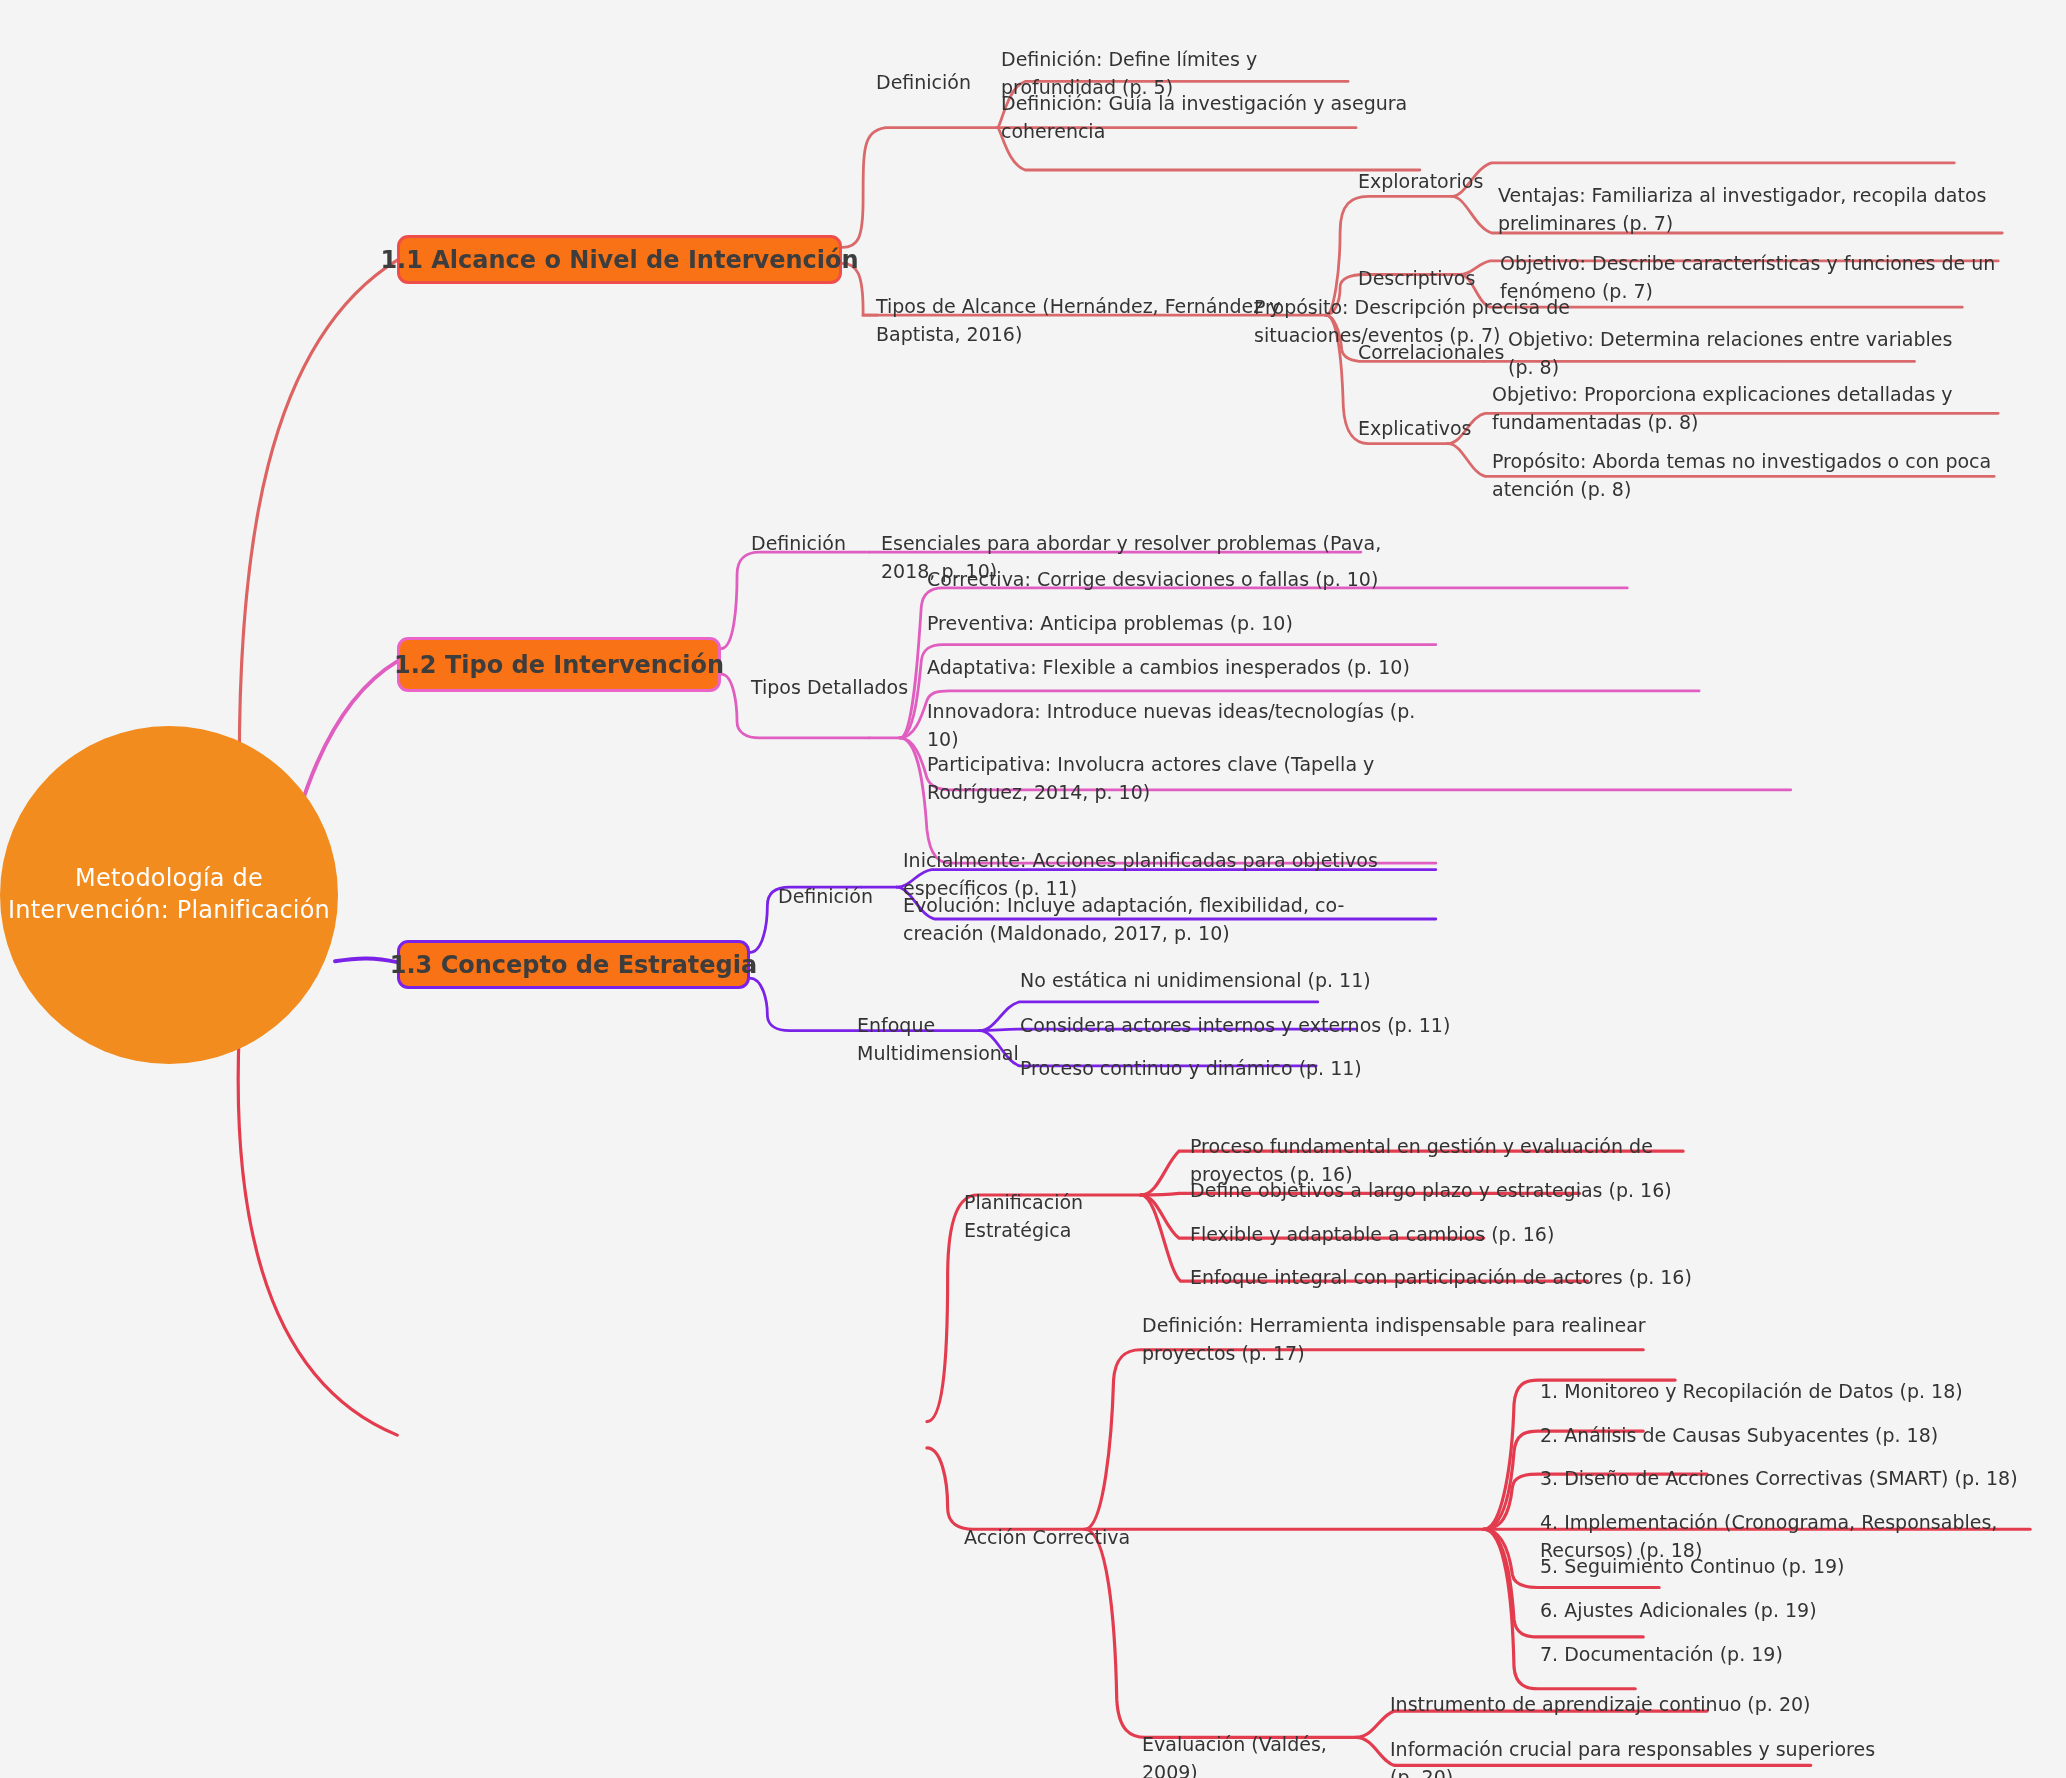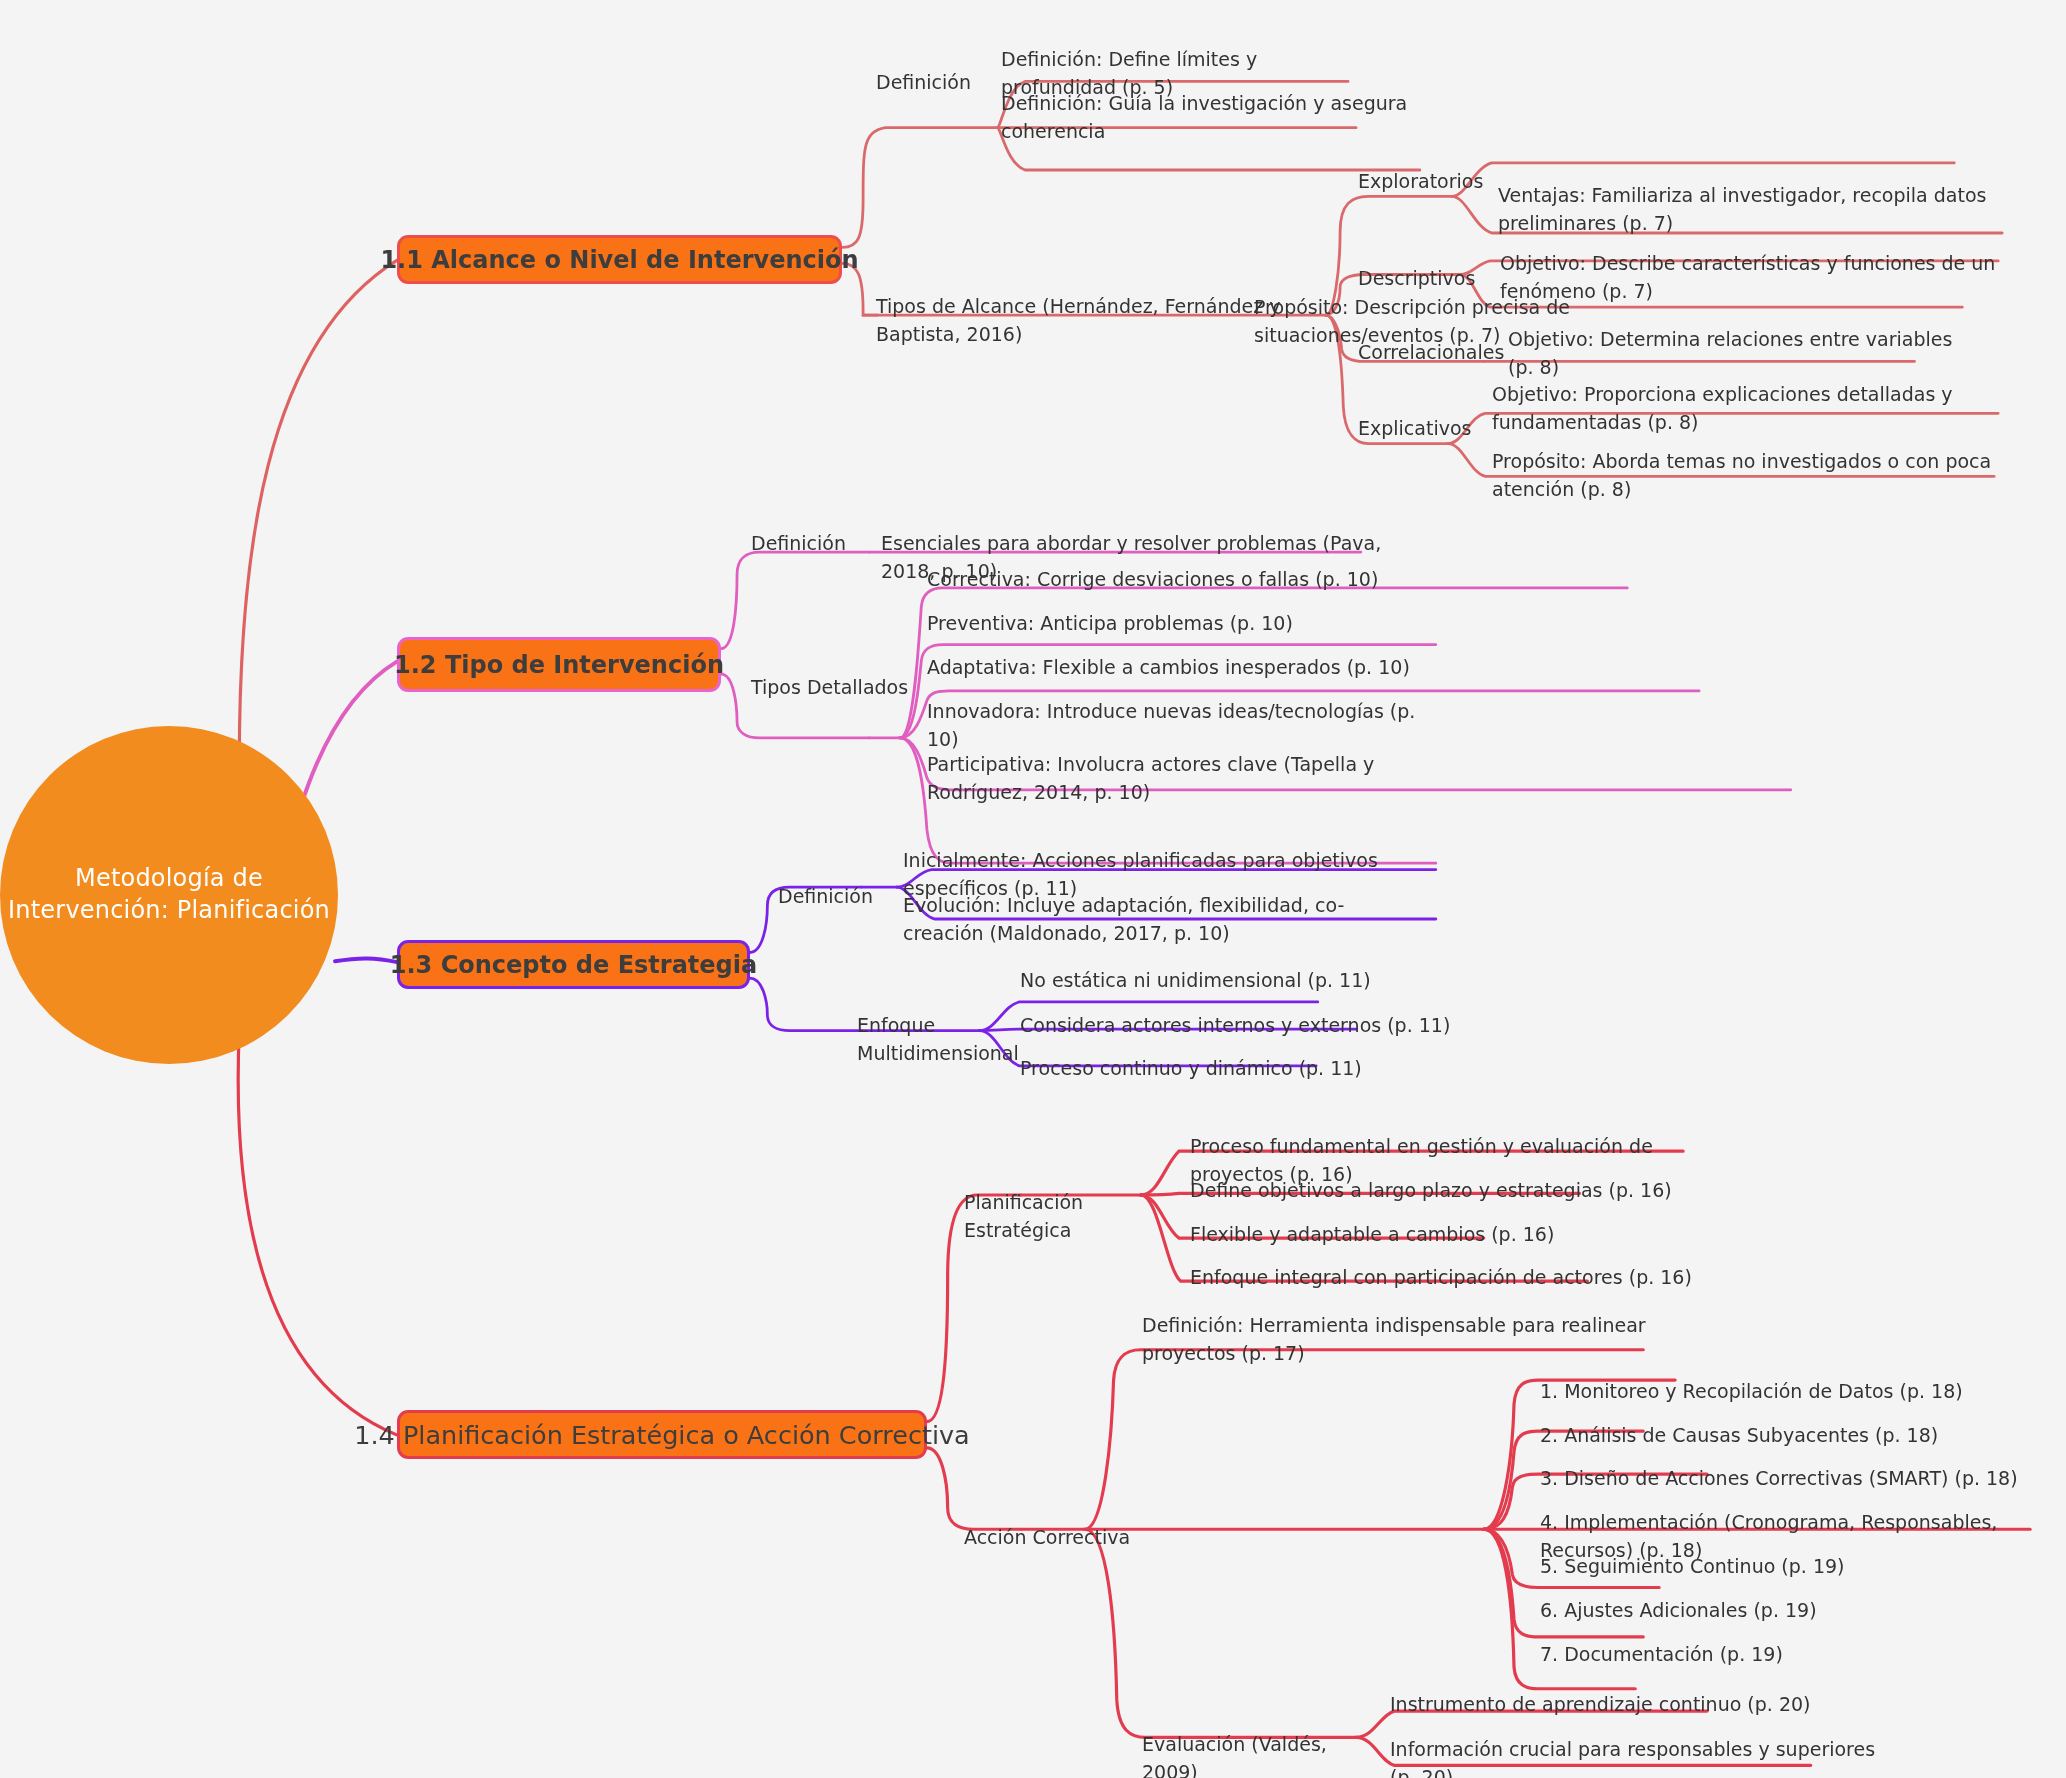--- a/index.html
+++ b/index.html
@@ -150,23 +150,20 @@
   </div>
 
   <div class="node branch b2" style="left:397px;top:637px;width:324px;height:55px;">
     <span>1.2 Tipo de Intervención</span>
   </div>
 
   <div class="node branch b3" style="left:397px;top:940px;width:353px;height:49px;">
     <span>1.3 Concepto de Estrategia</span>
   </div>
 
-  <div class="node branch b4" style="left:397px;top:1410px;width:530px;height:49px;">
-    <span>1.4 Planificación Estratégica o Acción Correctiva</span>
-  </div>
 
   <div class="lbl" style="left:876px;top:69px;width:144px;">Definición</div>
 
   <div class="lbl" style="left:1001px;top:46px;width:351px;">Definición: Define límites y profundidad (p. 5)</div>
 
   <div class="lbl" style="left:1001px;top:90px;width:415px;">Definición: Guía la investigación y asegura coherencia</div>
 
   <div class="lbl" style="left:876px;top:293px;width:463px;">Tipos de Alcance (Hernández, Fernández y Baptista, 2016)</div>
 
   <div class="lbl" style="left:1358px;top:168px;width:144px;">Exploratorios</div>

